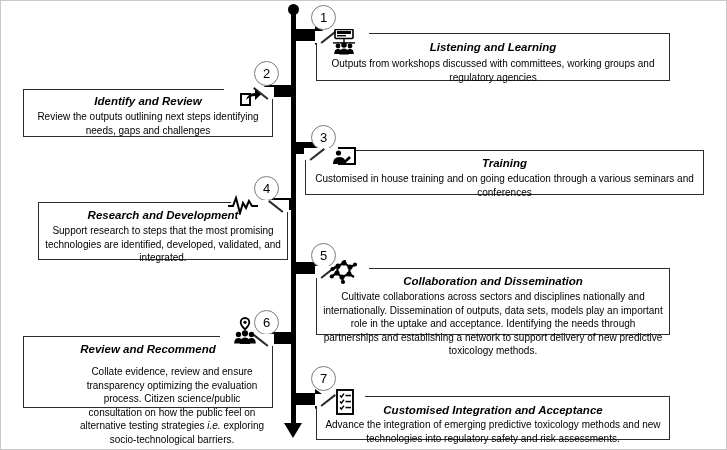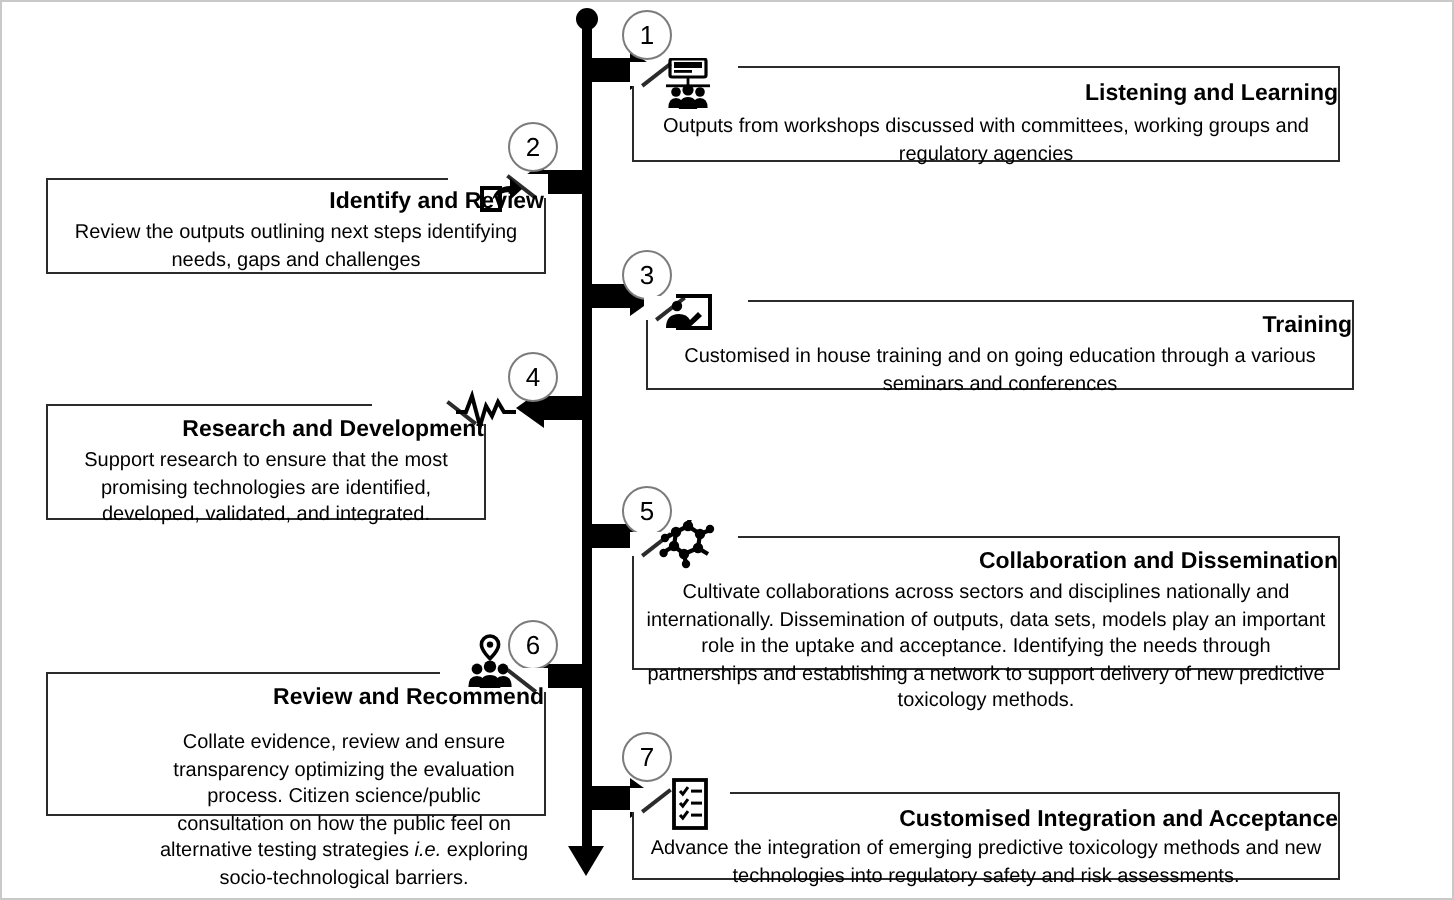--- a/index.html
+++ b/index.html
@@ -47,21 +47,21 @@
     font-size:13px;line-height:1;color:#000;
   }
 
   
   .box{
     position:absolute;box-sizing:border-box;
     border:1.6px solid #2b2b2b;background:#fff;
   }
   .box .title{
     position:absolute;left:0;right:0;
-    text-align:right;font-weight:bold;
+    text-align:center;font-style:italic;font-weight:bold;
     font-size:11.5px;line-height:13px;
   }
   .box .body{
     position:absolute;left:6px;right:6px;
     text-align:center;font-size:10px;line-height:13.5px;
   }
   
   .notch{position:absolute;background:#fff;}
   .notch-line{position:absolute;background:#2b2b2b;}
 
@@ -137,21 +137,21 @@
   </div>
 
   <div class="chev right" style="left:293px;top:138px;width:36px;">
     <div class="bar"></div>
       <div class="head"></div>
   </div>
   <div class="num" style="left:311px;top:125px;">
     <span>3</span>
   </div>
 
-  <div class="box" style="left:323px;top:150px;width:354px;height:45px;">
+  <div class="box" style="left:305px;top:150px;width:399px;height:45px;">
     <div class="notch" style="left:-2px;top:-3px;width:24px;height:12px;"></div>
     <div class="notch-line" style="left:4px;top:8px;width:18px;height:1.6px;transform:rotate(-38deg);transform-origin:left center;"></div>
     <div class="notch" style="left:22px;top:-3px;width:28px;height:5px;"></div>
     <div class="title" style="top:6px;">Training</div>
     <div class="body" style="top:21px;">Customised in house training and on going education through a various seminars and conferences</div>
   </div>
   <div class="icon" style="left:327px;top:143px;">
     <svg width="28" height="22" viewBox="0 0 28 22">
       <path d="M8 1 h17 v16 h-17" fill="none" stroke="#000" stroke-width="2"></path>
       <circle cx="8.5" cy="6" r="2.6" fill="#000"></circle>
@@ -160,26 +160,26 @@
   </div>
 
   <div class="chev left" style="left:258px;top:194px;width:36px;">
     <div class="bar"></div>
       <div class="head"></div>
   </div>
   <div class="num" style="left:254px;top:176px;">
     <span>4</span>
   </div>
 
-  <div class="box" style="left:23px;top:202px;width:220px;height:58px;">
+  <div class="box" style="left:38px;top:202px;width:250px;height:58px;">
     <div class="notch" style="right:-2px;top:-3px;width:24px;height:12px;"></div>
     <div class="notch-line" style="right:4px;top:8px;width:18px;height:1.6px;transform:rotate(38deg);transform-origin:right center;"></div>
     <div class="notch" style="right:22px;top:-3px;width:34px;height:5px;"></div>
     <div class="title" style="top:6px;">Research and Development</div>
-    <div class="body" style="top:21px;">Support research to ensure that the most promising technologies are identified, developed, validated, and integrated.</div>
+    <div class="body" style="top:21px;">Support research to steps that the most promising technologies are identified, developed, validated, and integrated.</div>
   </div>
   <div class="icon" style="left:226px;top:190px;">
     <svg width="32" height="20" viewBox="0 0 32 20">
       <polyline points="1,11 6,11 9,3 13,18 16,8 19,13 22,6 25,11 31,11" fill="none" stroke="#000" stroke-width="2" stroke-linejoin="miter"></polyline>
     </svg>
   </div>
 
   <div class="chev right" style="left:293px;top:258px;width:36px;">
     <div class="bar"></div>
       <div class="head"></div>

